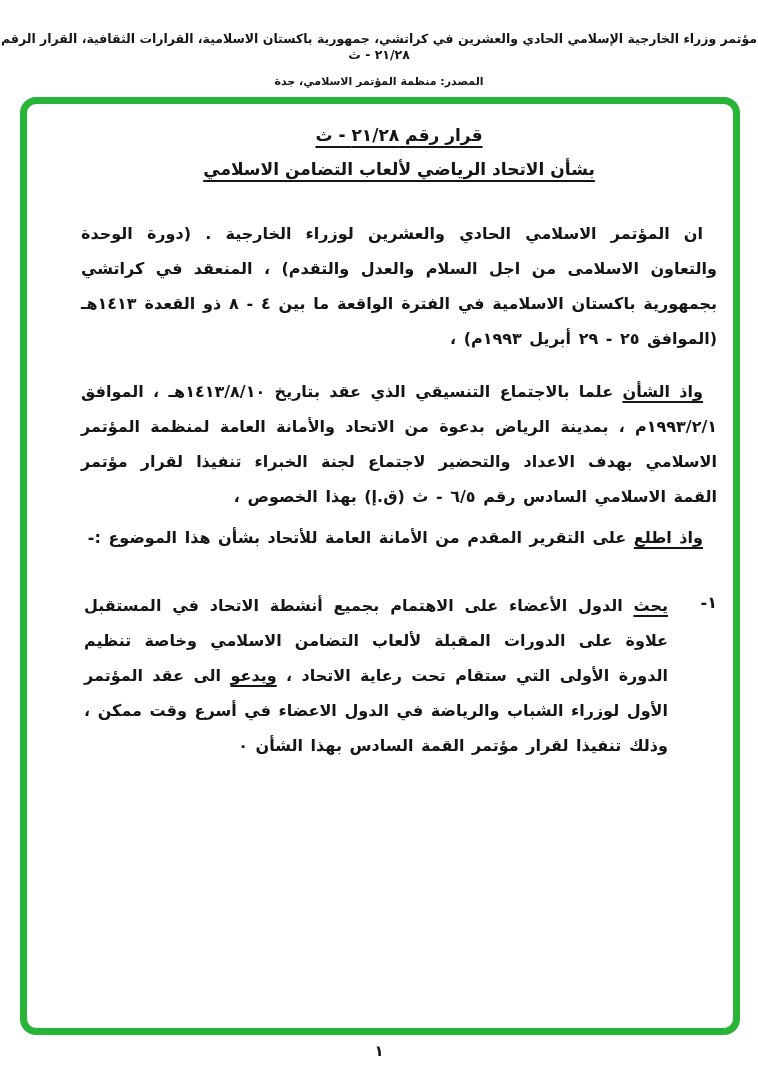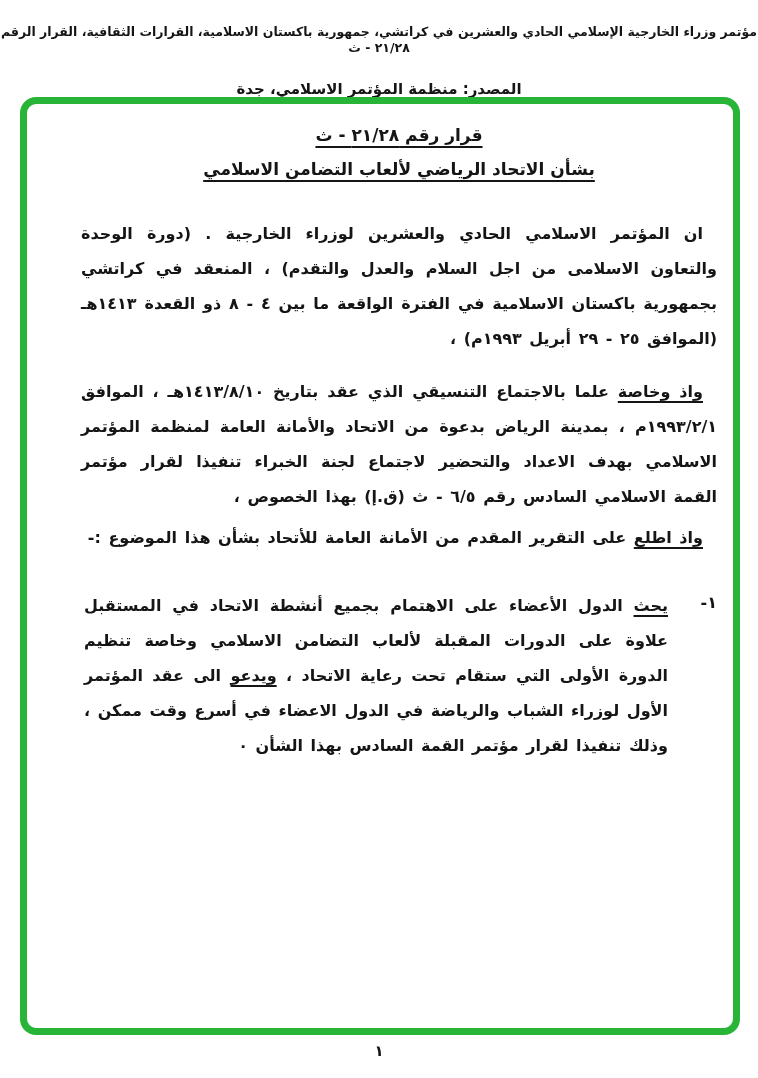--- a/index.html
+++ b/index.html
@@ -2,23 +2,23 @@
 <html><head>
 <meta charset="utf-8">
 <style>
   html,body{margin:0;padding:0;}
   body{
     width:758px;height:1078px;position:relative;overflow:hidden;
     background:#ffffff;color:#151515;
     font-family:"DejaVu Sans",sans-serif;font-weight:bold;
   }
   
-  .top-header{position:absolute;top:24px;left:0;right:0;text-align:center;direction:rtl;}
+  .top-header{position:absolute;top:31px;left:0;right:0;text-align:center;direction:rtl;}
   .h1{font-size:12.5px;letter-spacing:0;line-height:16px;}
-  .h2{font-size:15px;margin-top:24px;}
+  .h2{font-size:11px;margin-top:12px;}
   
   .frame{
     position:absolute;left:20px;top:97px;width:706px;height:924px;
     border:7px solid #27b437;border-radius:16px;background:#fff;
   }
   .content{
     position:absolute;top:0;left:0;right:0;bottom:0;
     padding:14px 16px 0 54px;direction:rtl;text-align:right;
   }
   .title{ text-align:center;font-size:17px;line-height:34px;margin-bottom:30px; }
@@ -49,21 +49,21 @@
   <div class="content">
 
     <div class="title">
       <div class="t-line">قرار رقم ٢١/٢٨ - ث</div>
       <div class="t-line">بشأن الاتحاد الرياضي لألعاب التضامن الاسلامي</div>
     </div>
 
     <p class="para indent">ان المؤتمر الاسلامي الحادي والعشرين لوزراء الخارجية . (دورة الوحدة والتعاون الاسلامى من اجل السلام والعدل والتقدم) ، المنعقد في كراتشي بجمهورية باكستان الاسلامية في الفترة الواقعة ما بين ٤ - ٨ ذو القعدة ١٤١٣هـ (الموافق ٢٥ - ٢٩ أبريل ١٩٩٣م) ،</p>
 
 
-    <p class="para indent p3"><span class="lead">واذ وخاصة</span><span> علما بالاجتماع التنسيقي الذي عقد بتاريخ ١٤١٣/٨/١٠هـ ، الموافق ١٩٩٣/٢/١م ، بمدينة الرياض بدعوة من الاتحاد والأمانة العامة لمنظمة المؤتمر الاسلامي بهدف الاعداد والتحضير لاجتماع لجنة الخبراء تنفيذا لقرار مؤتمر القمة الاسلامي السادس رقم ٦/٥ - ث (ق.إ) بهذا الخصوص ،</span></p>
+    <p class="para indent p3"><span class="lead">واذ الشأن</span><span> علما بالاجتماع التنسيقي الذي عقد بتاريخ ١٤١٣/٨/١٠هـ ، الموافق ١٩٩٣/٢/١م ، بمدينة الرياض بدعوة من الاتحاد والأمانة العامة لمنظمة المؤتمر الاسلامي بهدف الاعداد والتحضير لاجتماع لجنة الخبراء تنفيذا لقرار مؤتمر القمة الاسلامي السادس رقم ٦/٥ - ث (ق.إ) بهذا الخصوص ،</span></p>
 
     <p class="para indent p4"><span class="lead">واذ اطلع</span><span> على التقرير المقدم من الأمانة العامة للأتحاد بشأن هذا الموضوع :-</span></p>
 
     <div class="item">
       <div class="num">١-</div>
       <p class="para"><span class="lead">يحث</span><span> الدول الأعضاء على الاهتمام بجميع أنشطة الاتحاد في المستقبل علاوة على الدورات المقبلة لألعاب التضامن الاسلامي وخاصة تنظيم الدورة الأولى التي ستقام تحت رعاية الاتحاد ، </span><span class="lead">ويدعو</span><span> الى عقد المؤتمر الأول لوزراء الشباب والرياضة في الدول الاعضاء في أسرع وقت ممكن ، وذلك تنفيذا لقرار مؤتمر القمة السادس بهذا الشأن ٠</span></p>
     </div>
 
   </div>
 </div>

